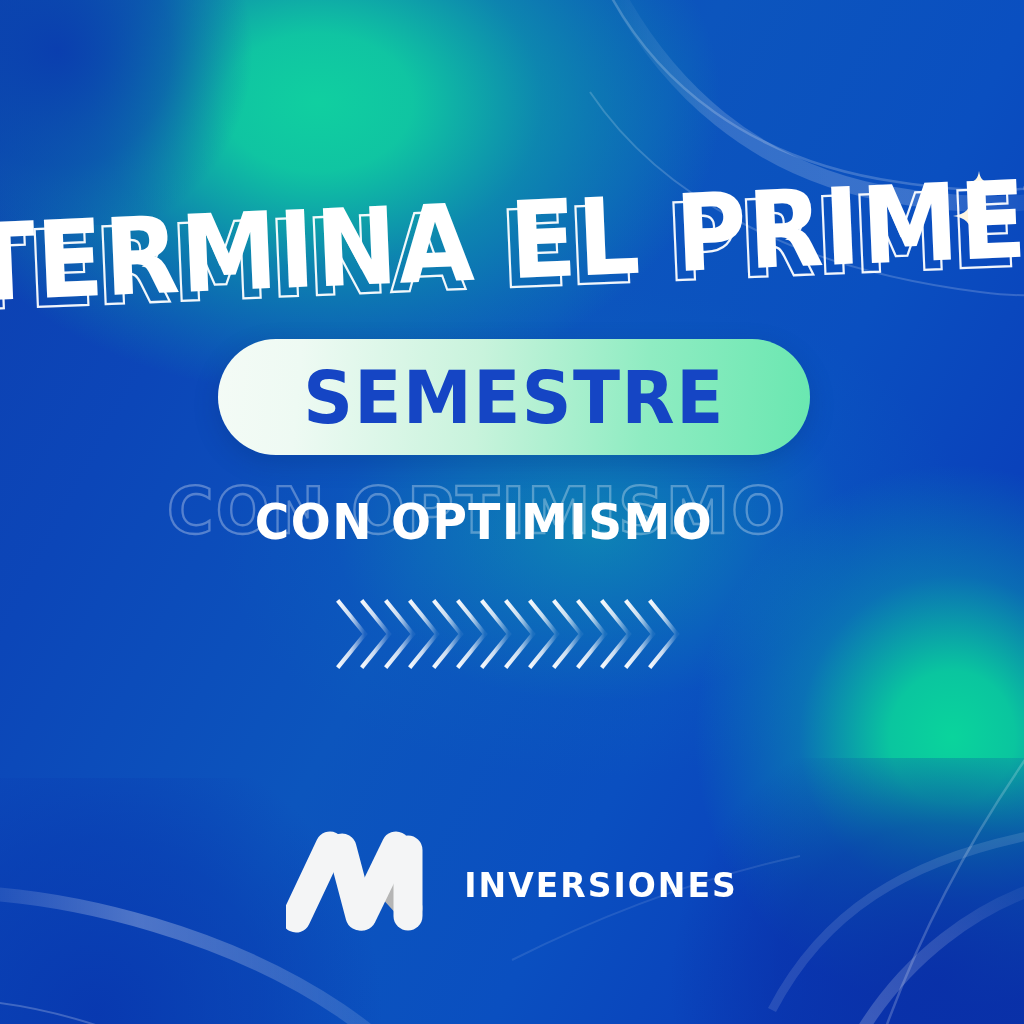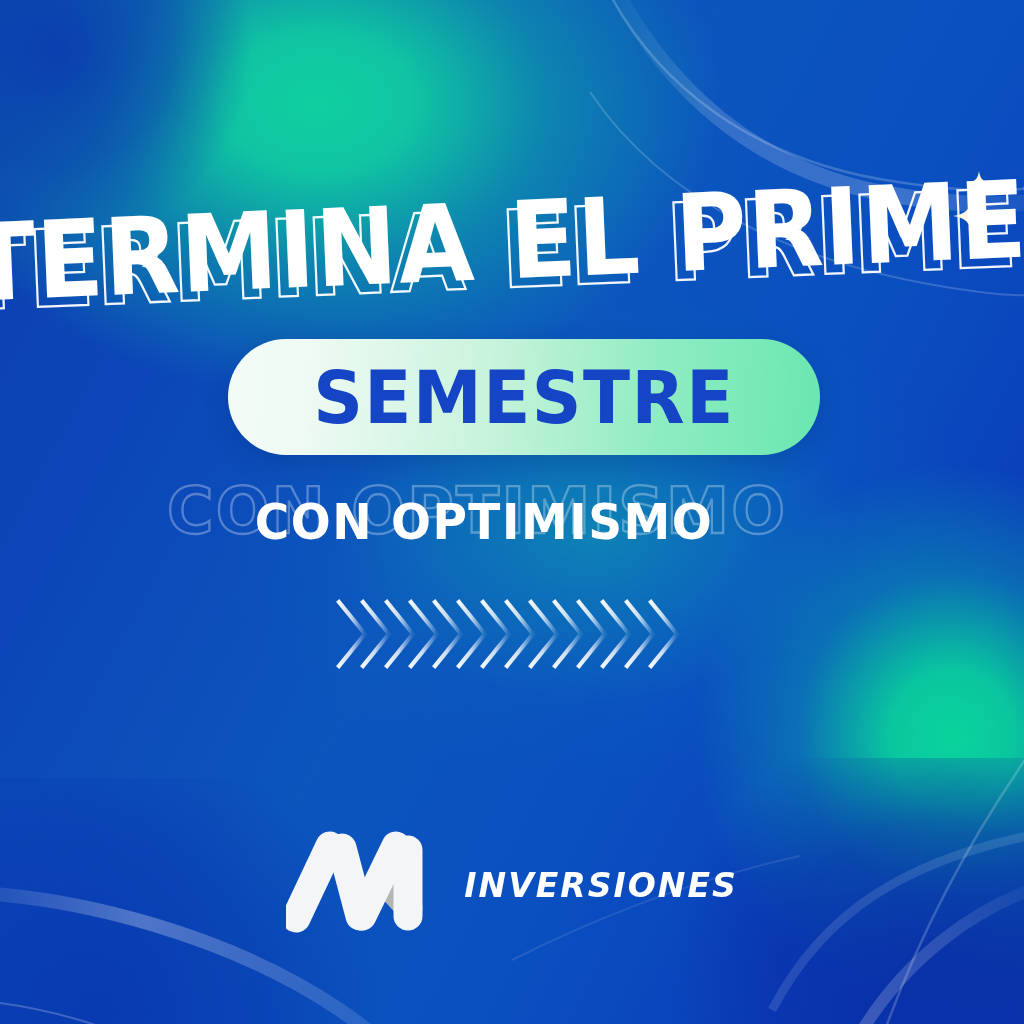--- a/index.html
+++ b/index.html
@@ -91,21 +91,21 @@
     transform: scaleX(1.06) scaleY(1.16) translateX(-9px);
   }
   .headline-fill {
     position: relative;
     color: #ffffff;
   }
 
   
   .pill {
     position: absolute;
-    left: 228px;
+    left: 218px;
     top: 339px;
     width: 592px;
     height: 116px;
     border-radius: 58px;
     background: linear-gradient(95deg, #f4fbf6 0%, #eefaf3 14%, #c8f3dc 44%, #8fecc2 72%, #69e7b0 100%);
     box-shadow: 0 8px 26px rgba(3,35,90,0.20);
     display: flex;
     align-items: center;
     justify-content: center;
   }
@@ -169,21 +169,20 @@
   .logo-block {
     position: absolute;
     left: 0;
     top: 826px;
     width: 1024px;
     height: 120px;
     display: flex;
     align-items: center;
     justify-content: center;
     gap: 26px;
-    font-style: italic;
   }
   .logo-mark {
     width: 152px;
     height: 112px;
     flex: 0 0 auto;
   }
   .brand-text {
     display: flex;
     flex-direction: column;
     justify-content: center;

